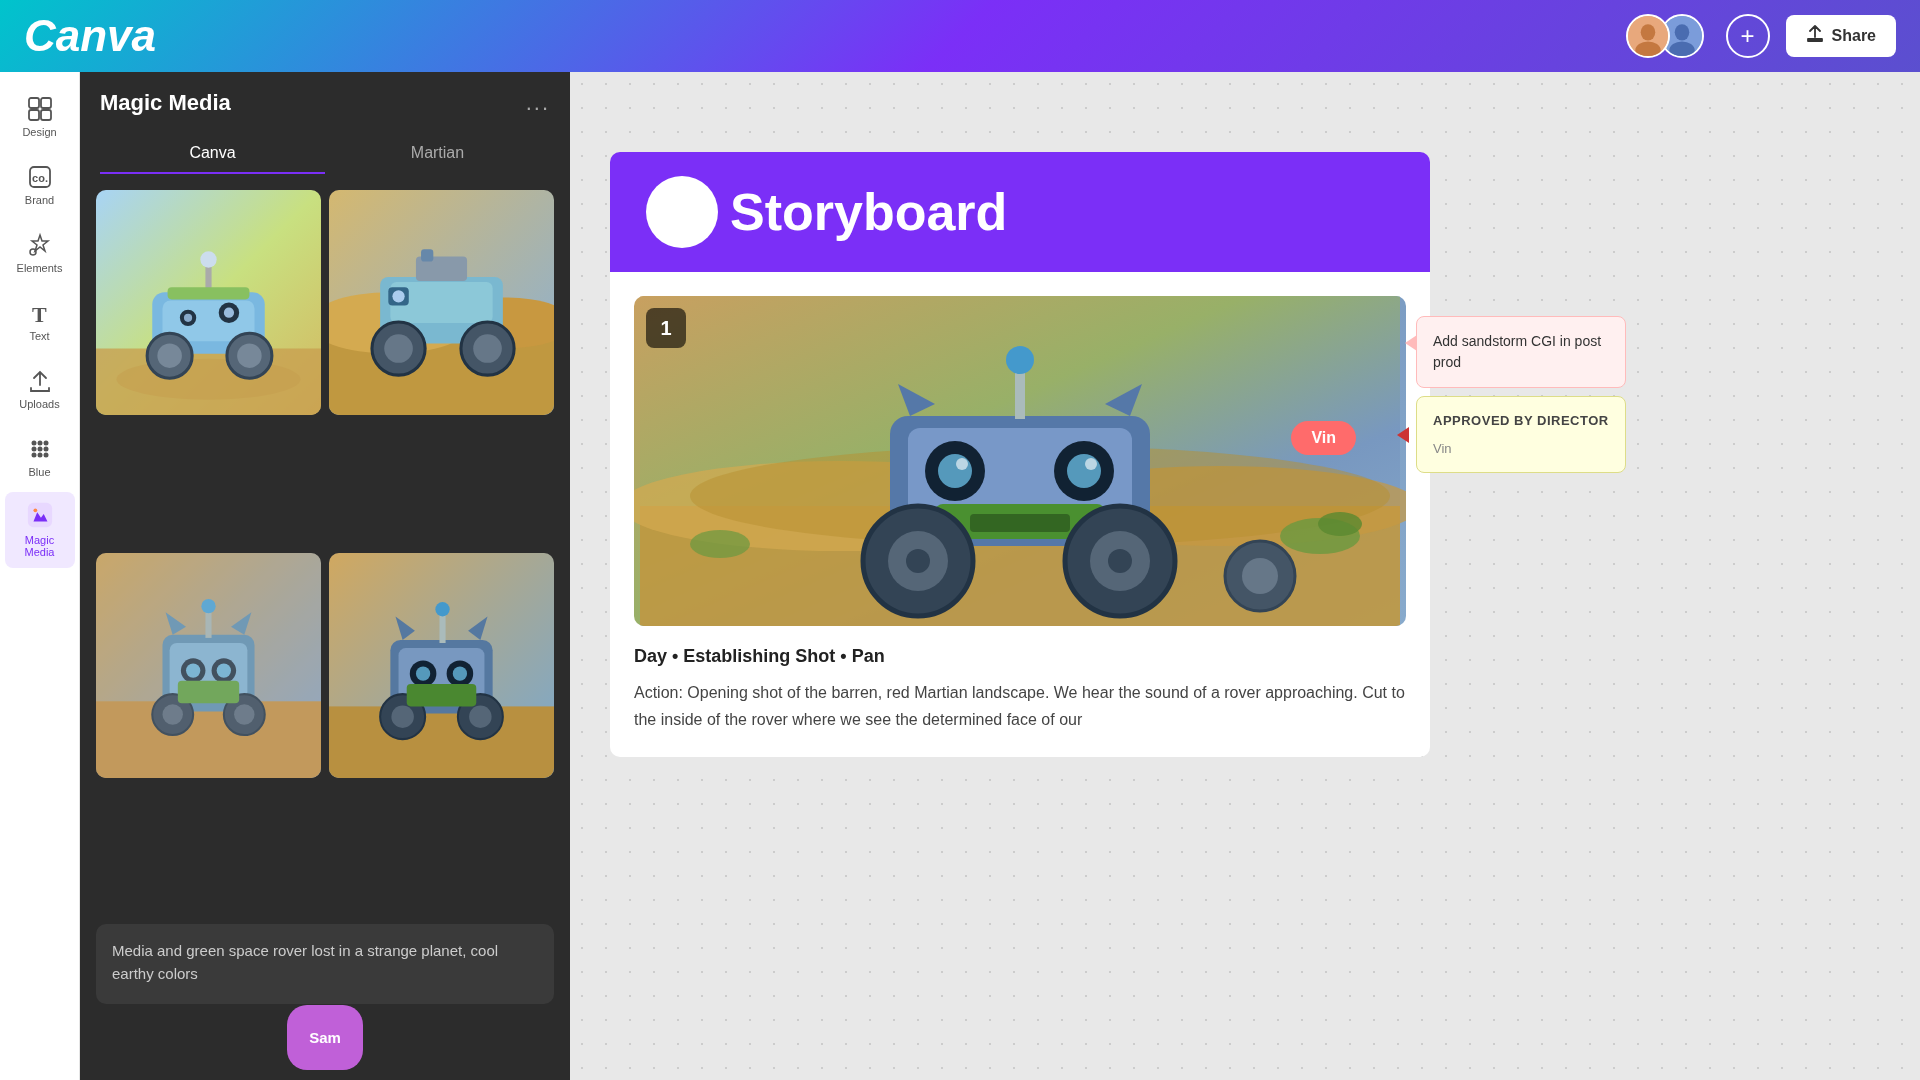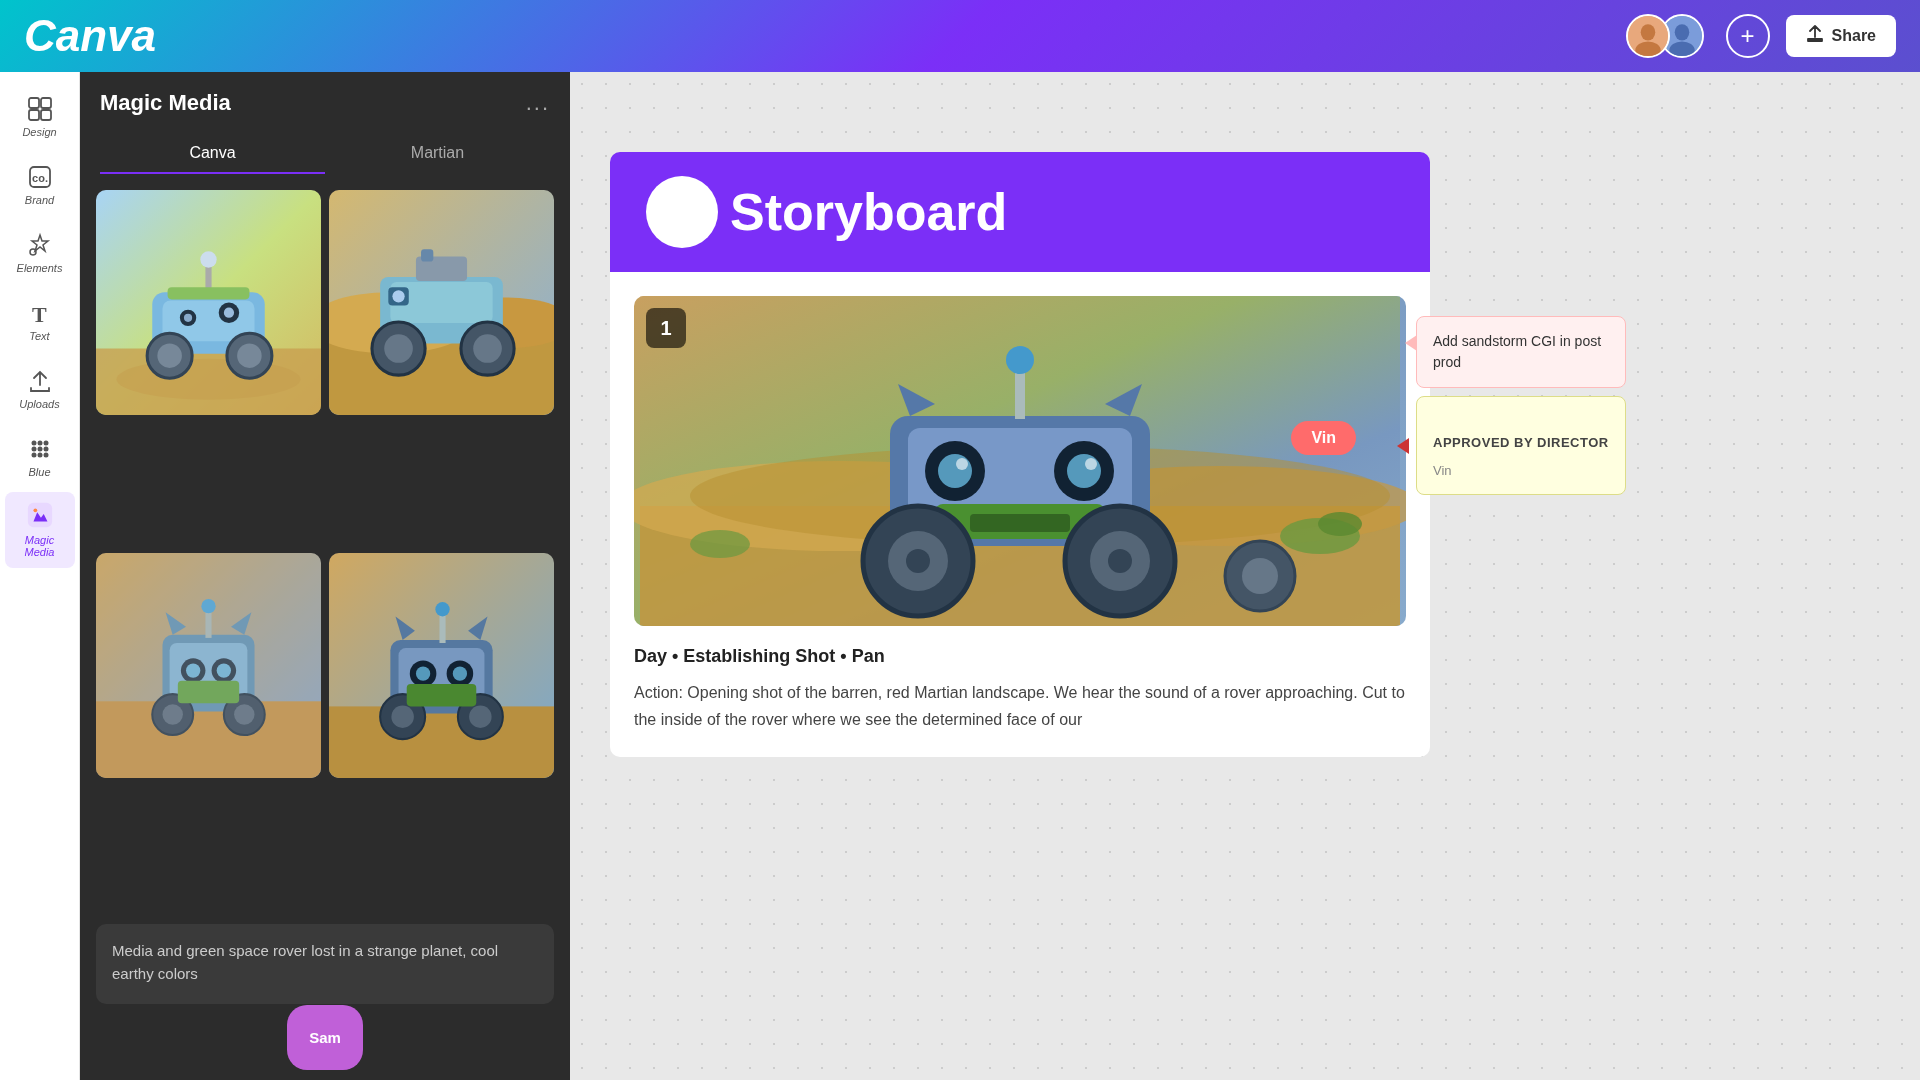--- a/index.html
+++ b/index.html
@@ -100,21 +100,20 @@
       padding: 10px 8px;
       border-radius: 8px;
       cursor: pointer;
       width: 70px;
     }
     .sidebar-icon-item.active { background: #f0e8ff; }
     .sidebar-icon-label {
       font-size: 11px;
       color: #555;
       text-align: center;
-      font-style: italic;
     }
     .sidebar-icon-item.active .sidebar-icon-label { color: #7b2ff7; }
     .icon-shape {
       width: 28px;
       height: 28px;
       display: flex;
       align-items: flex-end;
       justify-content: center;
       font-size: 22px;
       color: #555;
@@ -635,21 +634,21 @@
             <div style="position:absolute;right:50px;top:38%;background:#ff6b6b;color:white;border-radius:20px;padding:8px 20px;font-size:16px;font-weight:700;z-index:10;">Vin</div>
           </div>
 
           <div style="position:absolute;top:20px;right:-220px;background:#fff0f0;border:1px solid #ffbbbb;border-radius:8px;padding:14px 16px;width:210px;font-size:14px;color:#333;line-height:1.5;z-index:20;">
             <span>Add sandstorm CGI in post prod</span>
             
             <div style="position:absolute;left:-12px;top:18px;width:0;height:0;border-top:8px solid transparent;border-bottom:8px solid transparent;border-right:12px solid #ffbbbb;"></div>
           </div>
 
           <div style="position:absolute;top:100px;right:-220px;background:#ffffe0;border:1px solid #dddd88;border-radius:8px;padding:14px 16px;width:210px;font-size:13px;color:#555;line-height:1.5;z-index:20;">
-            <div style="font-size:13px;font-weight:700;color:#444;text-transform:uppercase;letter-spacing:0.5px;margin-bottom:8px;margin-top:22px;">APPROVED BY DIRECTOR</div>
+            <div style="font-size:13px;font-weight:700;color:#444;text-transform:uppercase;letter-spacing:0.5px;margin-bottom:8px;">APPROVED BY DIRECTOR</div>
 
             <div style="position:absolute;left:-20px;top:50%;width:0;height:0;border-top:8px solid transparent;border-bottom:8px solid transparent;border-right:12px solid #cc3333;transform:translateY(-50%);"></div>
             <div style="color:#888;font-size:13px;margin-top:4px;">Vin</div>
           </div>
         </div>
 
         <div class="shot-info-line">Day • Establishing Shot • Pan</div>
         <div class="shot-description">Action: Opening shot of the barren, red Martian landscape. We hear the sound of a rover approaching. Cut to the inside of the rover where we see the determined face of our</div>
       </div>
     </div>

